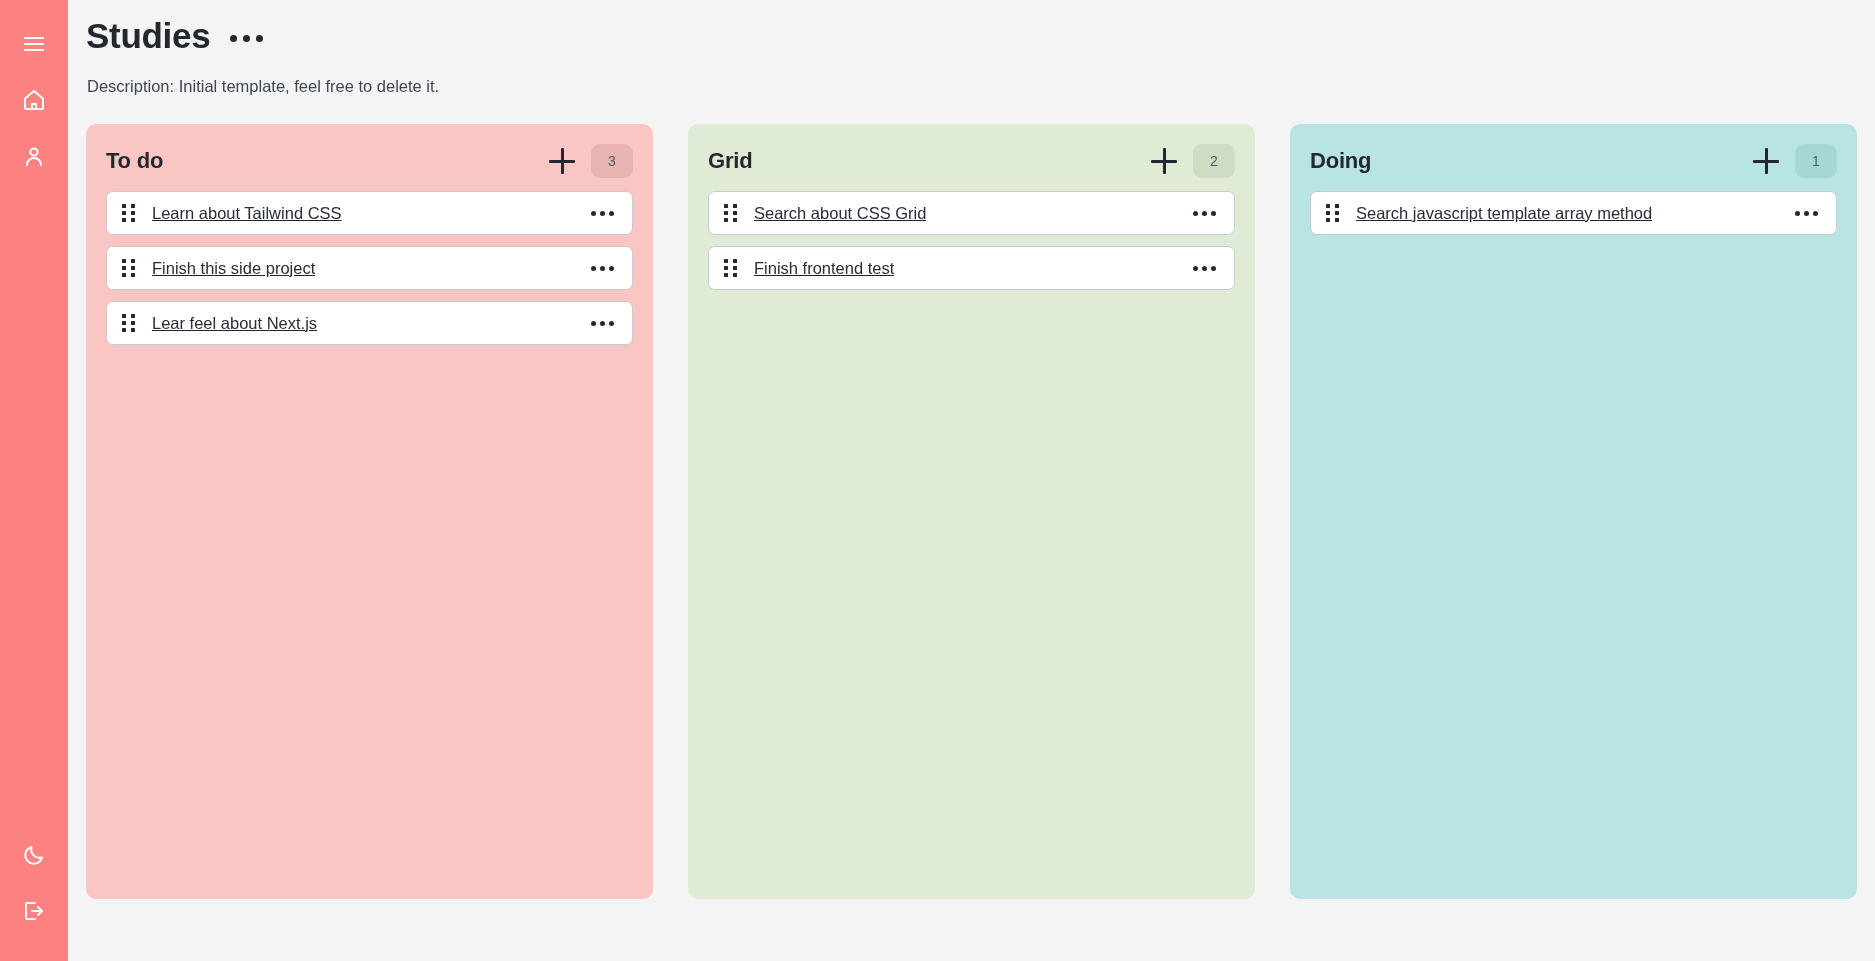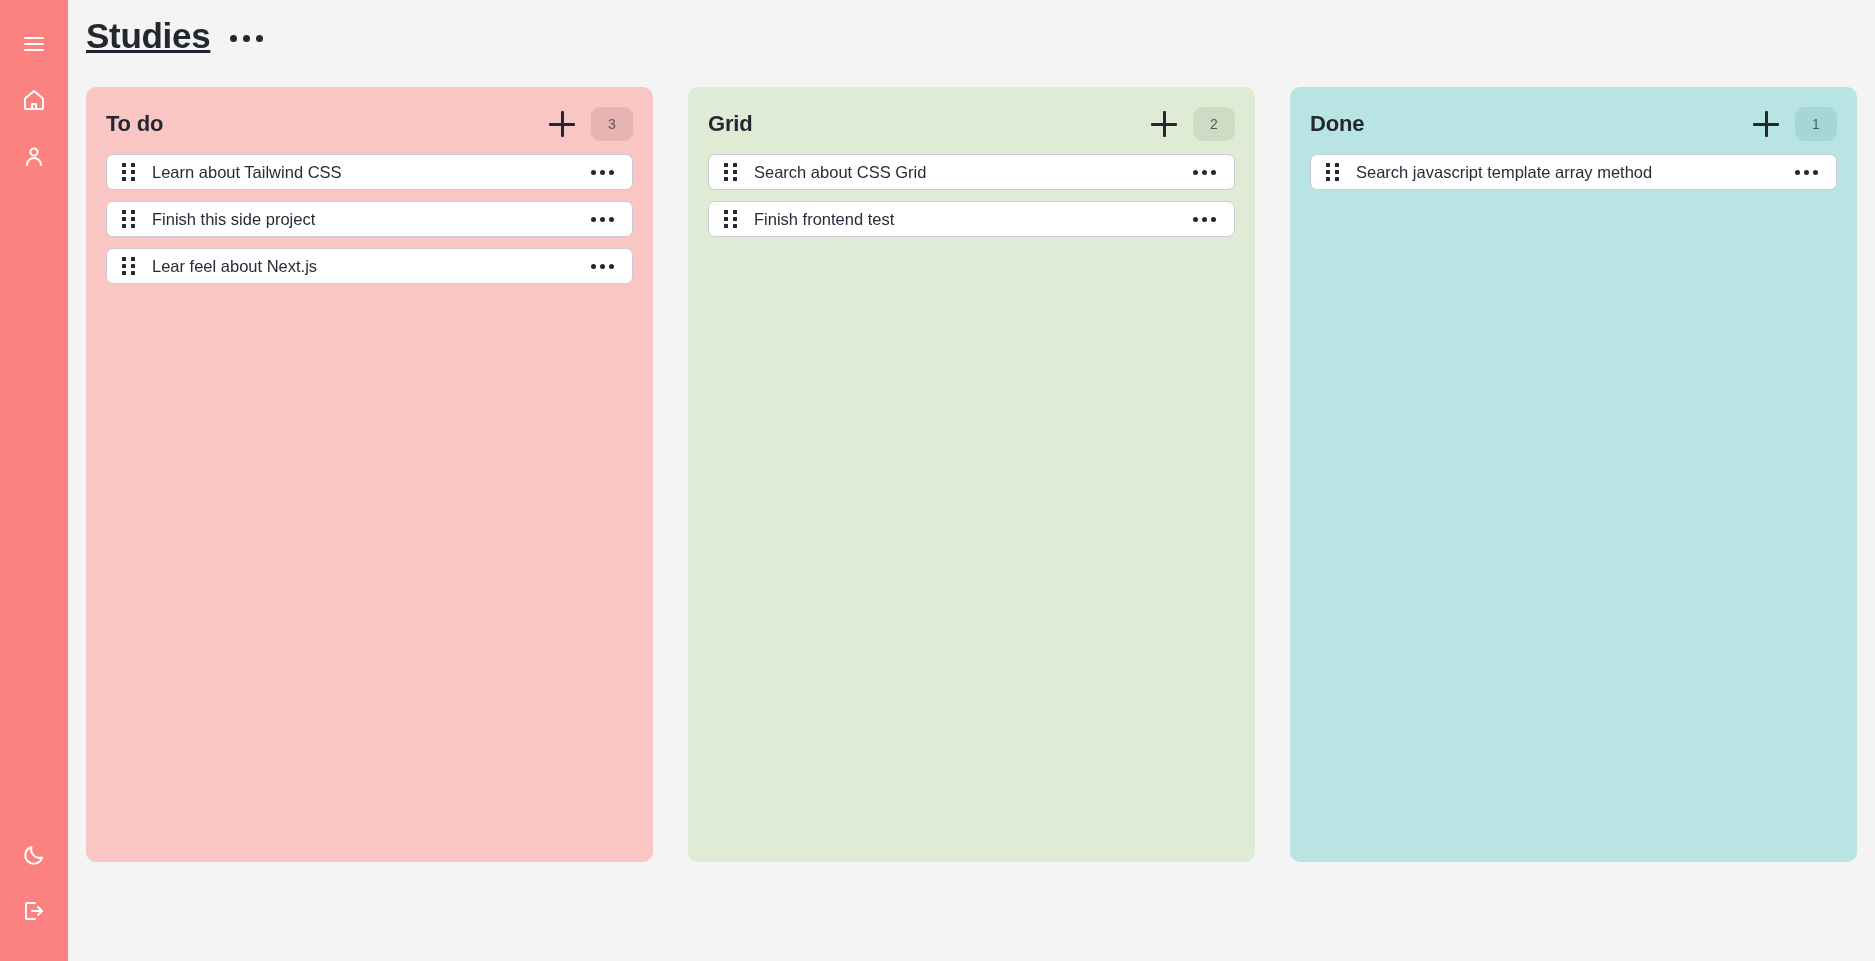--- a/index.html
+++ b/index.html
@@ -56,21 +56,20 @@
   .main {
     flex: 1;
     height: 961px;
     padding: 0;
     position: relative;
     overflow: hidden;
   }
 
   .board-header {
     padding: 11px 0 0 18px;
-    text-decoration: underline;
   }
   .title-row {
     display: flex;
     align-items: center;
     gap: 18px;
     height: 48px;
   }
   .board-title {
     font-size: 35px;
     font-weight: bold;
@@ -159,25 +158,26 @@
 
   .card-list {
     display: flex;
     flex-direction: column;
     gap: 11px;
   }
   .card {
     background: #ffffff;
     border: 1px solid #c9ccd4;
     border-radius: 7px;
-    height: 36px;
+    height: 44px;
     display: flex;
     align-items: center;
     padding: 0 16px 0 15px;
     cursor: pointer;
+    text-decoration: underline;
   }
   .drag-handle {
     width: 14px;
     height: 18px;
     display: grid;
     grid-template-columns: repeat(2, 4px);
     grid-template-rows: repeat(3, 4px);
     gap: 3px 5px;
     cursor: grab;
     flex: 0 0 auto;
@@ -270,20 +270,21 @@
 
   <div class="board-header">
     <div class="title-row">
       <h1 class="board-title">Studies</h1>
       <div class="title-menu">
         <span class="dot"></span>
         <span class="dot"></span>
         <span class="dot"></span>
       </div>
     </div>
+    <div class="board-desc">Description: Initial template, feel free to delete it.</div>
   </div>
 
   <div class="columns" id="columns">
       <section class="column" style="background: rgb(249, 198, 196);">
         <div class="column-header">
           <div class="column-name">To do</div>
           <div class="column-actions">
             <button class="add-btn" aria-label="+"></button>
             <div class="count-badge" style="background: rgb(232, 180, 177);">3</div>
           </div>
@@ -377,21 +378,21 @@
             <div class="card-menu">
               <span class="dot"></span>
               <span class="dot"></span>
               <span class="dot"></span>
             </div>
           </div>
         </div>
       </section>
       <section class="column" style="background: rgb(184, 228, 228);">
         <div class="column-header">
-          <div class="column-name">Done</div>
+          <div class="column-name">Doing</div>
           <div class="column-actions">
             <button class="add-btn" aria-label="+"></button>
             <div class="count-badge" style="background: rgb(167, 214, 214);">1</div>
           </div>
         </div>
         <div class="card-list">
           <div class="card">
             <div class="drag-handle">
               <i></i>
               <i></i>

